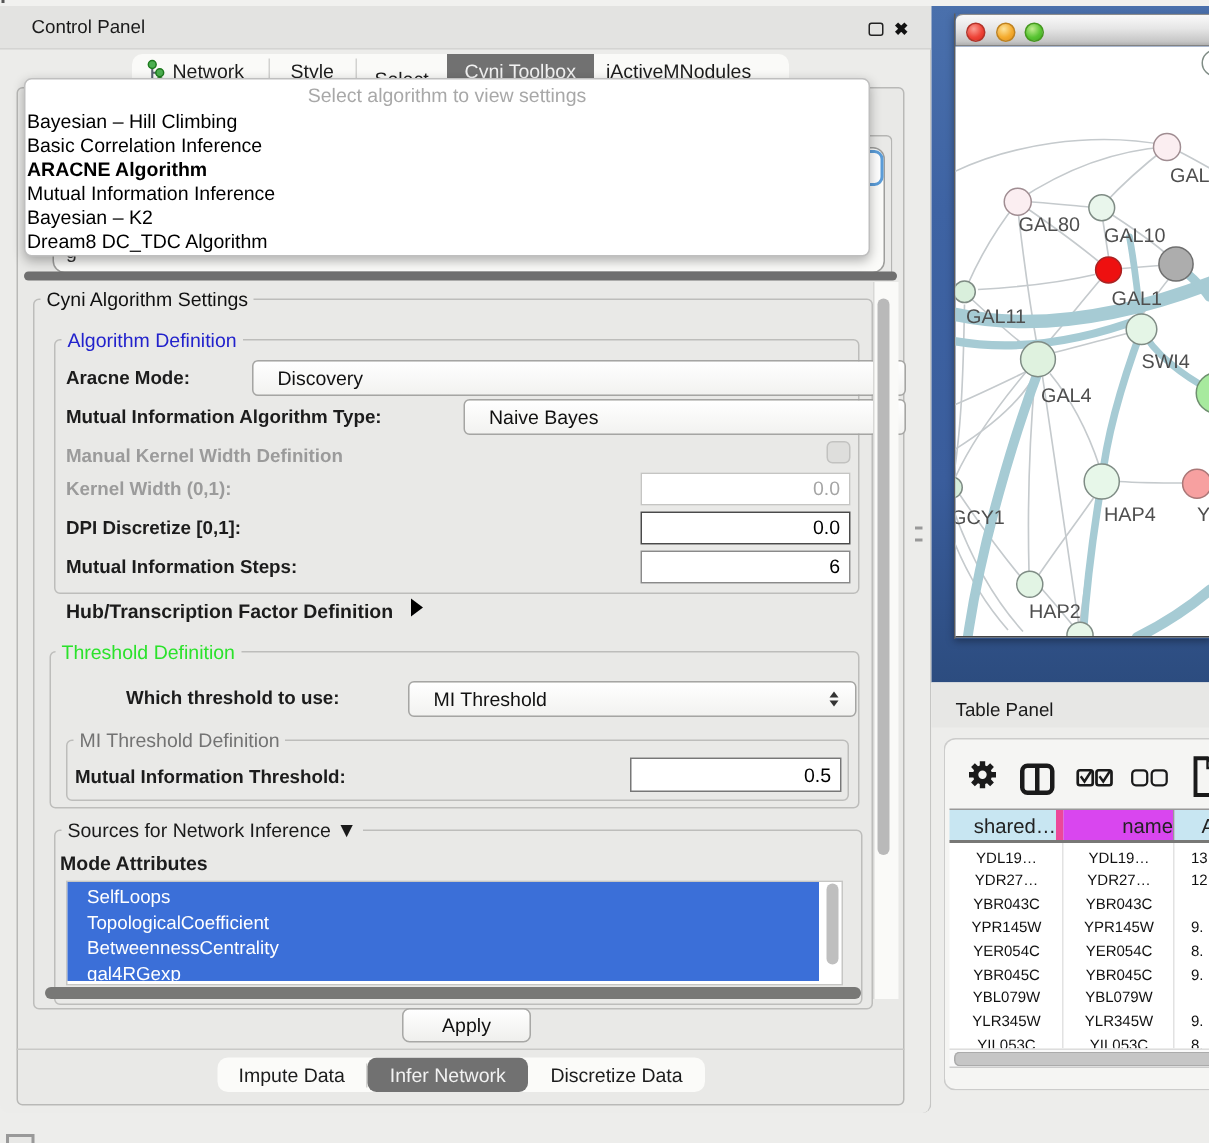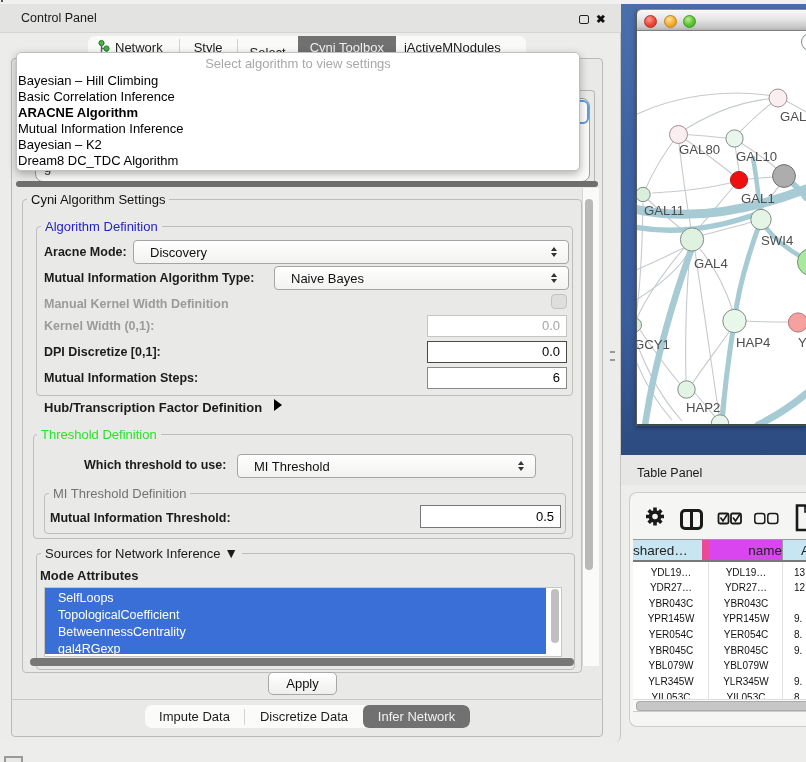--- a/index.html
+++ b/index.html
@@ -2,21 +2,21 @@
 <html><head><meta charset="utf-8">
 <style>
 html,body{margin:0;padding:0;width:806px;height:762px;overflow:hidden;
  font-family:"Liberation Sans",sans-serif;background:#EDEDEB;position:relative}
 .ab{position:absolute}
 .lbl{font-size:12.5px;font-weight:bold;color:#1c1c1c;white-space:nowrap}
 .glbl{font-size:12.5px;font-weight:bold;color:#9b9b9b;white-space:nowrap}
 .grp{position:absolute;border:1px solid #bdbdbb;border-radius:4px}
 .gt{position:absolute;background:#E9E9E7;padding:0 4px;font-size:13px;white-space:nowrap;line-height:14px}
 .combo{position:absolute;background:linear-gradient(#ffffff,#f2f2f0);border:1px solid #a5a5a3;border-radius:4px;
- font-size:13px;color:#111;}
+ font-size:13px;color:#111;margin-left:35px;}
 .combo .tx{position:absolute;left:16px;top:50%;transform:translateY(-50%);white-space:nowrap}
 .spin{position:absolute;right:11px;top:50%;transform:translateY(-50%);width:6px;height:10px}
 .spin i{position:absolute;left:0;width:0;height:0;border-left:3px solid transparent;border-right:3px solid transparent}
 .spin .u{top:0;border-bottom:4px solid #333}
 .spin .d{bottom:0;border-top:4px solid #333}
 .inp{position:absolute;background:#fff;font-size:13px;text-align:right;padding-right:6px;box-sizing:border-box}
 .sep{width:1px;background:#d2d2d0;height:16px;margin-top:3px}
 </style></head>
 <body>
 
@@ -115,29 +115,29 @@
 <div class="gt" style="left:41px;top:546px;color:#1a1a1a">Sources for Network Inference <span style="font-size:14px">▼</span></div>
 <div class="lbl ab" style="left:40px;top:568px;font-size:13px">Mode Attributes</div>
 
 <div class="ab" style="left:44px;top:587px;width:516px;height:68px;background:#fff;border:1px solid #c6c6c4"></div>
 <div class="ab" style="left:45px;top:588px;width:501px;height:66px;background:#3B6FD8"></div>
 <div class="ab" style="left:58px;top:590px;font-size:12.5px;color:#fff;line-height:17px">SelfLoops<br>TopologicalCoefficient<br>BetweennessCentrality<br>gal4RGexp</div>
 <div class="ab" style="left:551px;top:589px;width:8px;height:54px;background:#bfbfbf;border-radius:4px"></div>
 
 <div class="ab" style="left:30px;top:658px;width:544px;height:8px;background:#787876;border-radius:4px"></div>
 
-<div class="ab" style="left:268px;top:672px;width:69px;height:23px;background:linear-gradient(#ffffff,#efefed);border:1px solid #a8a8a6;border-radius:5px;font-size:13px;text-align:center;line-height:22px;color:#111;box-sizing:border-box">Apply</div>
+<div class="ab" style="left:268px;top:672px;width:86px;height:23px;background:linear-gradient(#ffffff,#efefed);border:1px solid #a8a8a6;border-radius:5px;font-size:13px;text-align:center;line-height:22px;color:#111;box-sizing:border-box">Apply</div>
 
 <div class="ab" style="left:11px;top:699px;width:592px;height:1px;background:#c9c9c7"></div>
 
 <div class="ab" style="left:145px;top:705px;width:325px;height:23px;background:#FBFBF9;border-radius:7px;display:flex;overflow:hidden">
   <div style="width:99px;display:flex;align-items:center;justify-content:center;font-size:13px;color:#1c1c1c">Impute Data</div>
   <div class="sep" style="margin-top:4px"></div>
+  <div style="width:107px;display:flex;align-items:center;justify-content:center;font-size:13px;color:#f2f2f2;background:#717171;border-radius:6px">Infer Network</div>
   <div style="width:118px;display:flex;align-items:center;justify-content:center;font-size:13px;color:#1c1c1c">Discretize Data</div>
-  <div style="width:107px;display:flex;align-items:center;justify-content:center;font-size:13px;color:#f2f2f2;background:#717171;border-radius:6px">Infer Network</div>
 </div>
 
 <div class="ab" style="left:582px;top:188px;width:16px;height:478px;background:#FAFAF8;border-left:1px solid #d8d8d6"></div>
 <div class="ab" style="left:585px;top:199px;width:8px;height:371px;background:#b9b9b9;border-radius:4px"></div>
 
 <div class="ab" style="left:4px;top:756px;width:19px;height:10px;background:#E8E8E6;border:2px solid #999;box-sizing:border-box"></div>
 
 <div class="ab" style="left:610px;top:351px;width:5px;height:6px;border-top:2px solid #999;border-bottom:2px solid #999"></div>
 
 <div class="ab" style="left:621px;top:4px;width:185px;height:451px;background:linear-gradient(#4a70ac,#3e63a3 30%,#3a5d9c 70%,#2c4c7f)"></div>
@@ -250,21 +250,21 @@
 <rect x="138.8" y="21.5" width="10" height="10" rx="2.5"></rect>
 </g>
 <g stroke="#1a1a1a" stroke-width="2.6" fill="none">
 <path d="M168 13.5 h8 l6.5 6.5 v18 h-14.5 z"></path>
 <path d="M176 13.5 v6.5 h6.5" stroke-width="1.6"></path>
 </g>
 </g>
 </svg>
 
 <div class="ab" style="left:633px;top:539px;width:173px;height:23px;display:flex;font-size:13.5px;color:#222;border-top:1px solid #999;border-bottom:2px solid #787876;box-sizing:border-box">
- <div style="width:76px;flex:0 0 76px;background:#C8E6F2;text-align:left;line-height:21px;border-right:7px solid #ec4899;box-sizing:border-box">shared…</div>
+ <div style="width:76px;flex:0 0 76px;background:#C8E6F2;text-align:right;line-height:21px;border-right:5px solid #ec4899;box-sizing:border-box">shared…</div>
  <div style="width:74px;flex:0 0 74px;background:#d946ef;text-align:right;line-height:21px;border-right:1px solid #999;box-sizing:border-box">name</div>
  <div style="width:23px;flex:0 0 23px;background:#C8E6F2;line-height:21px;padding-left:18px;overflow:hidden;box-sizing:border-box">Av</div>
 </div>
 
 <div class="ab" style="left:633px;top:562px;width:173px;height:137px;background:#fff;overflow:hidden;font-size:10px;color:#111">
  <div style="position:absolute;left:75px;top:0;width:1px;height:137px;background:#e2e2e2"></div>
  <div style="position:absolute;left:149px;top:0;width:1px;height:137px;background:#e2e2e2"></div>
  <div class="trow" style="top:3px">
       <span>YDL19…</span>
       <span>YDL19…</span>

